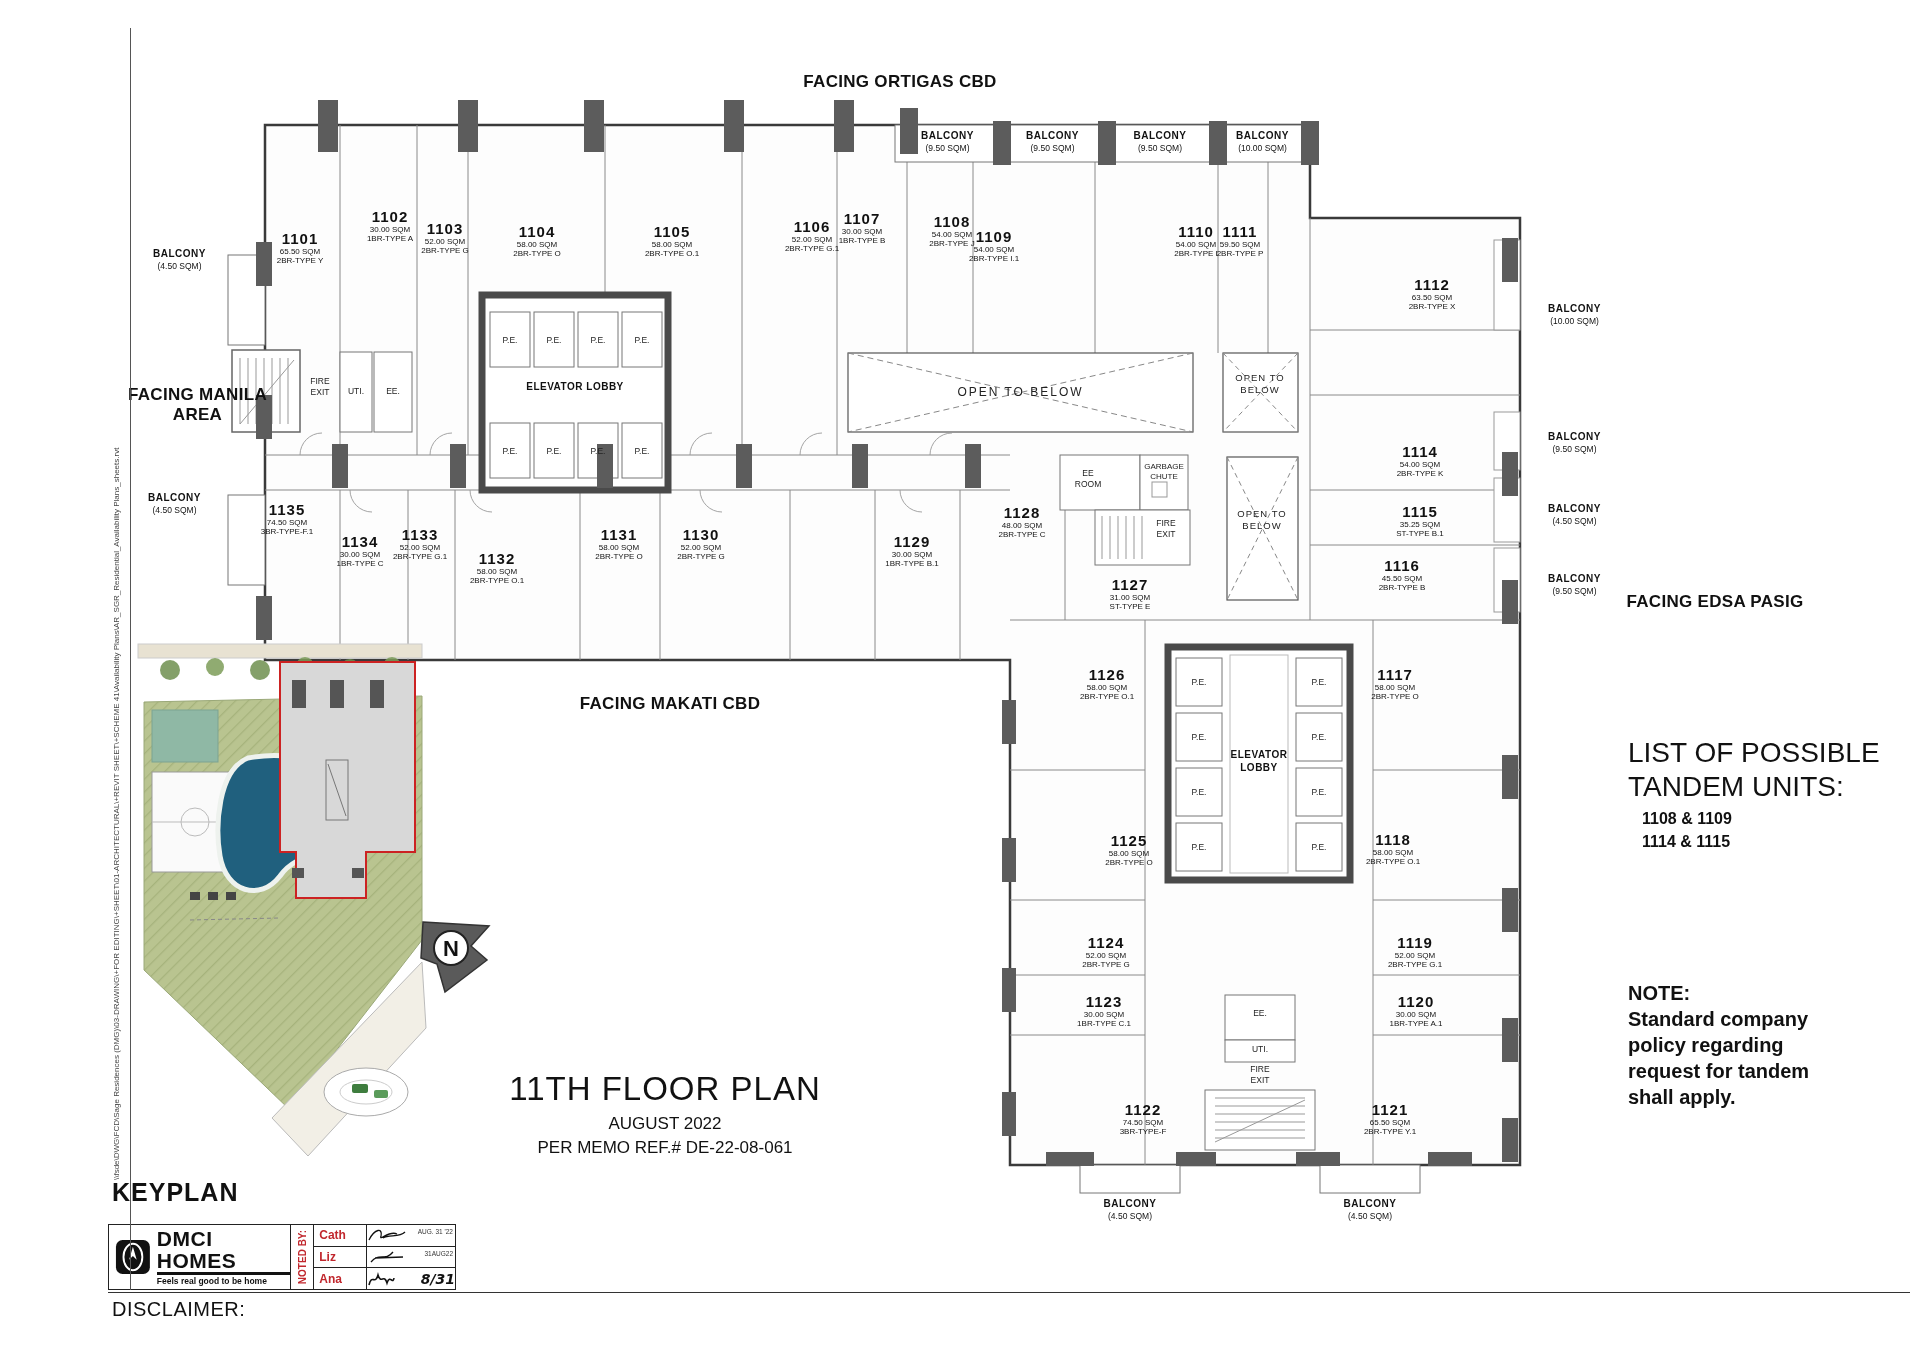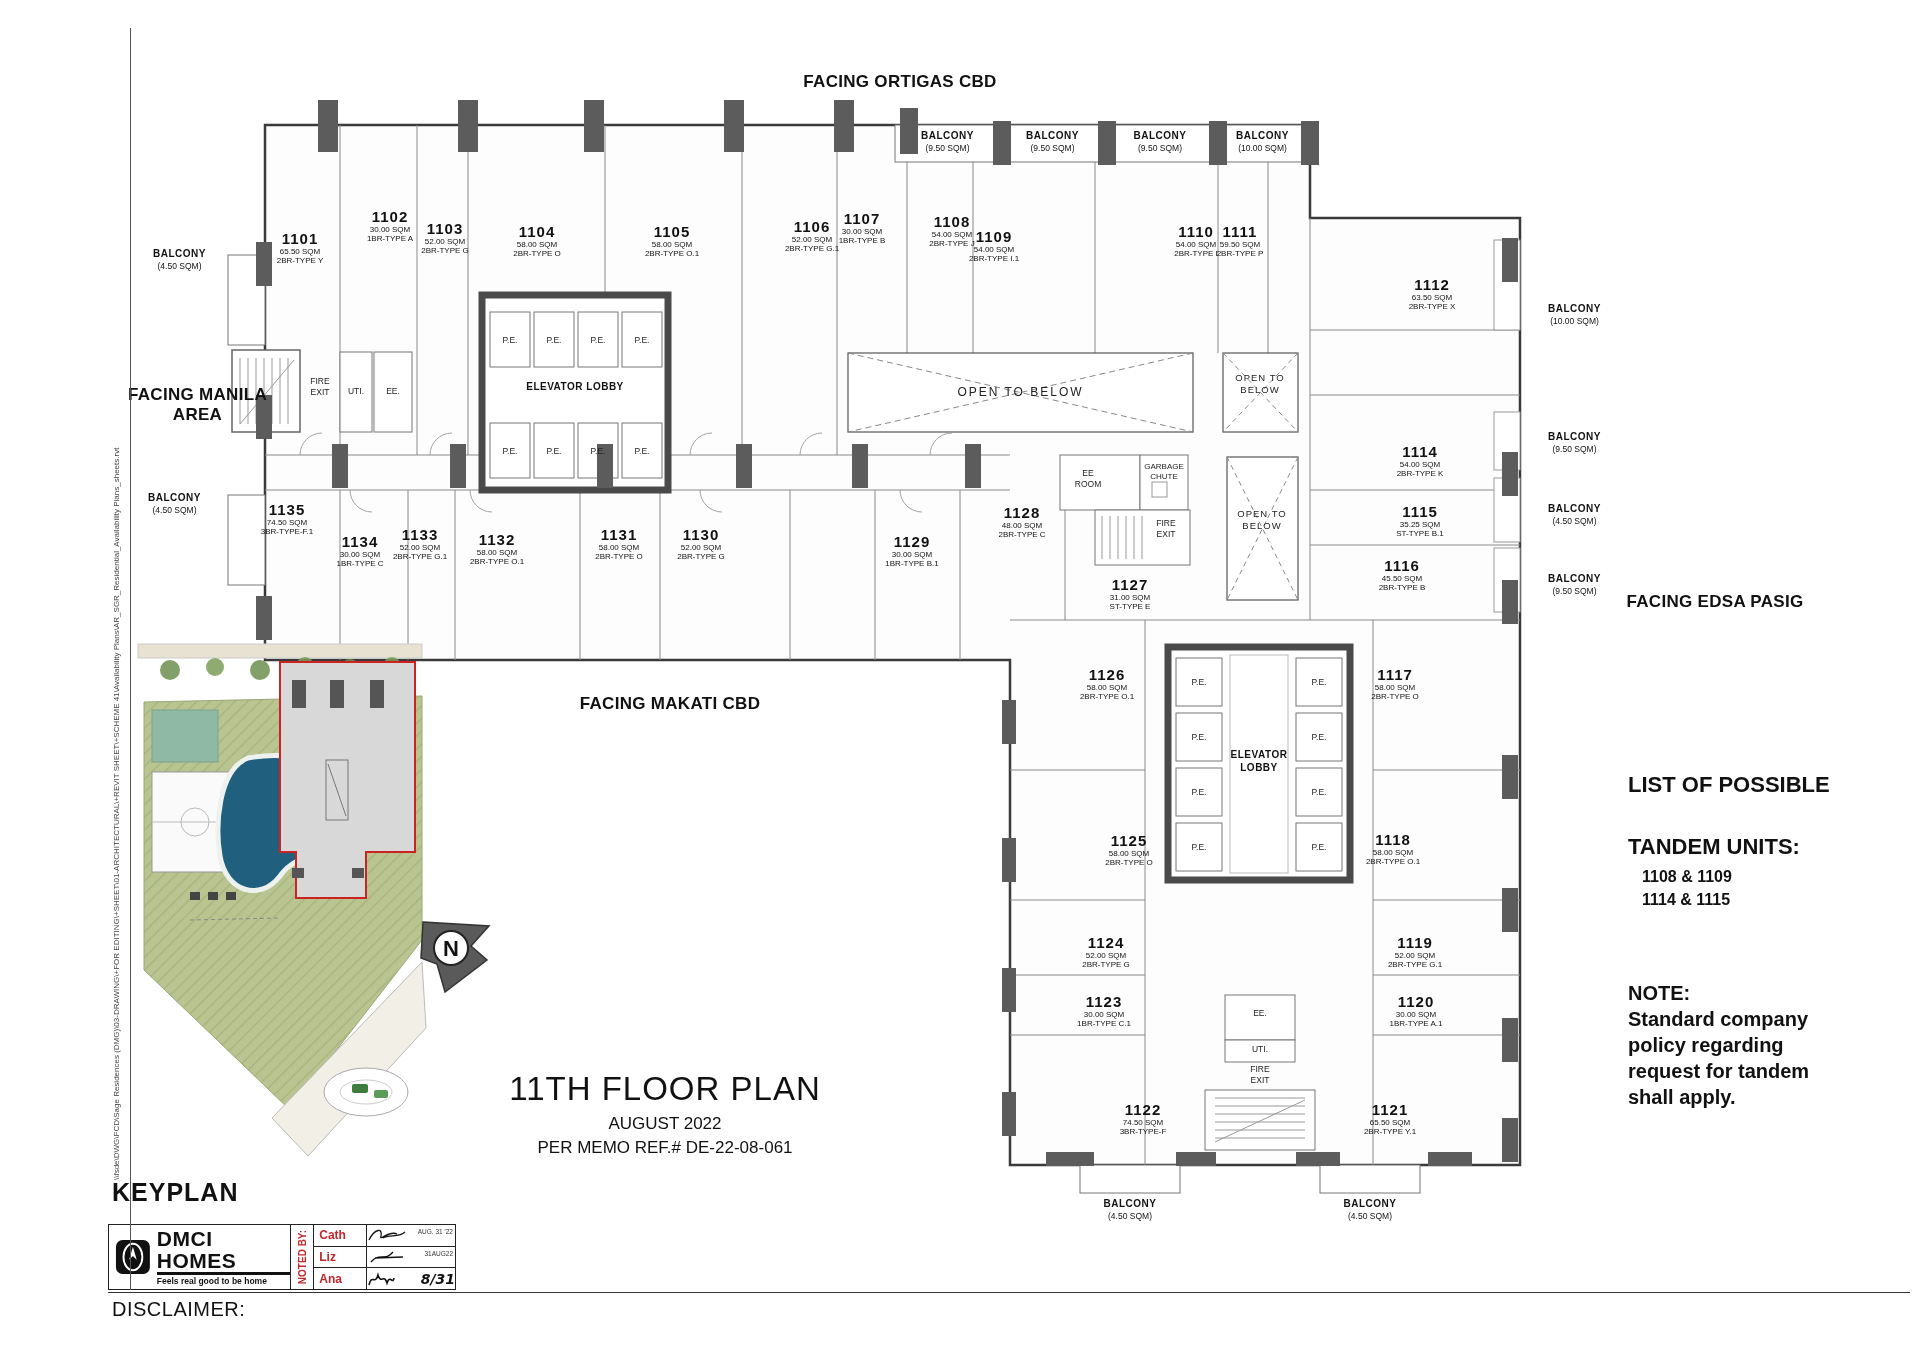--- a/index.html
+++ b/index.html
@@ -19,21 +19,21 @@
   .rl{position:absolute;text-align:center;font-size:8.5px;line-height:1.25;color:#222;}
   .pe{position:absolute;text-align:center;font-size:8.5px;color:#222;display:flex;align-items:center;justify-content:center;}
   .lobby-t{position:absolute;text-align:center;font-size:10px;font-weight:bold;letter-spacing:.5px;line-height:1.3;}
   .otb{position:absolute;text-align:center;letter-spacing:1px;color:#222;}
   
   .col{position:absolute;background:#5c5c5c;}
   
   .facing{position:absolute;font-size:17px;font-weight:bold;text-align:center;letter-spacing:.3px;}
   
   .tandem{position:absolute;left:1628px;top:736px;}
-  .tandem .t1{font-size:22px;font-weight:bold;line-height:1.2;margin-top:36px;}
+  .tandem .t1{font-size:28px;font-weight:normal;line-height:1.2;}
   .tandem .items{margin-top:4px;margin-left:14px;font-size:16px;font-weight:bold;line-height:1.45;}
   .note{position:absolute;left:1628px;top:980px;font-size:20px;font-weight:bold;line-height:1.3;}
   
   .tb{position:absolute;left:430px;top:1070px;width:470px;text-align:center;}
   .tb .t{font-size:33px;letter-spacing:1px;}
   .tb .d{font-size:17px;margin-top:6px;}
   .tb .m{font-size:17px;margin-top:4px;}
   .keyplan-lbl{position:absolute;left:112px;top:1178px;font-size:25px;font-weight:bold;letter-spacing:1px;}
   
   .tbl{position:absolute;left:108px;top:1224px;width:346px;height:64px;border:1.5px solid #222;display:flex;background:#fff;}
@@ -330,21 +330,21 @@
   <div class="ul" style="left:658px;top:526px">
       <div class="un">1130</div>
       <div class="um">52.00 SQM</div>
       <div class="um">2BR-TYPE G</div>
     </div>
   <div class="ul" style="left:576px;top:526px">
       <div class="un">1131</div>
       <div class="um">58.00 SQM</div>
       <div class="um">2BR-TYPE O</div>
     </div>
-  <div class="ul" style="left:454px;top:531px">
+  <div class="ul" style="left:454px;top:550px">
       <div class="un">1132</div>
       <div class="um">58.00 SQM</div>
       <div class="um">2BR-TYPE O.1</div>
     </div>
   <div class="ul" style="left:377px;top:526px">
       <div class="un">1133</div>
       <div class="um">52.00 SQM</div>
       <div class="um">2BR-TYPE G.1</div>
     </div>
   <div class="ul" style="left:317px;top:533px">

